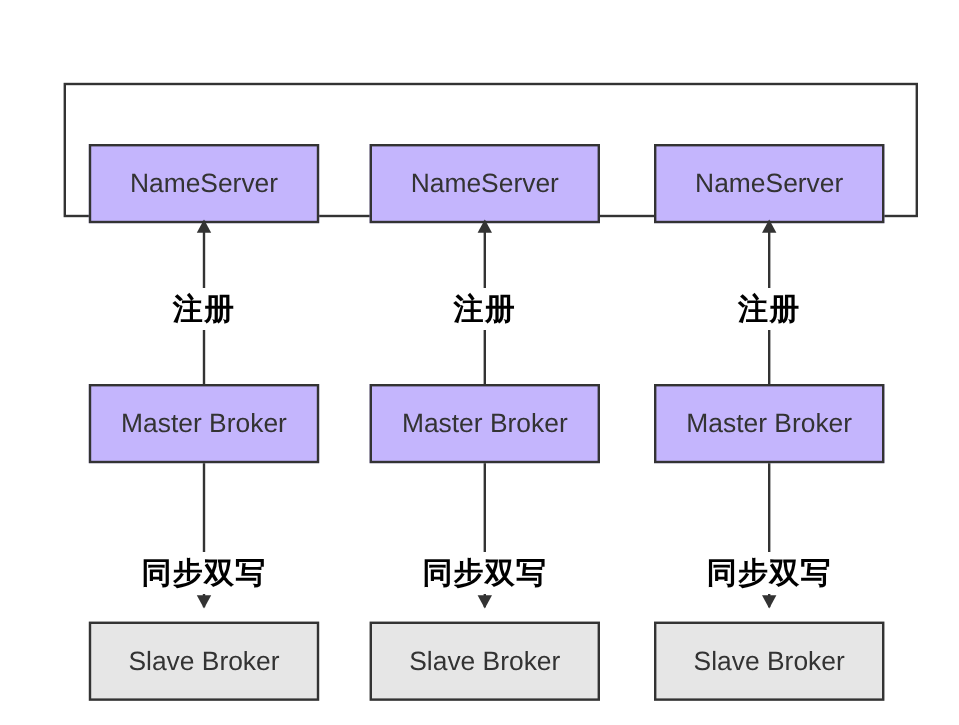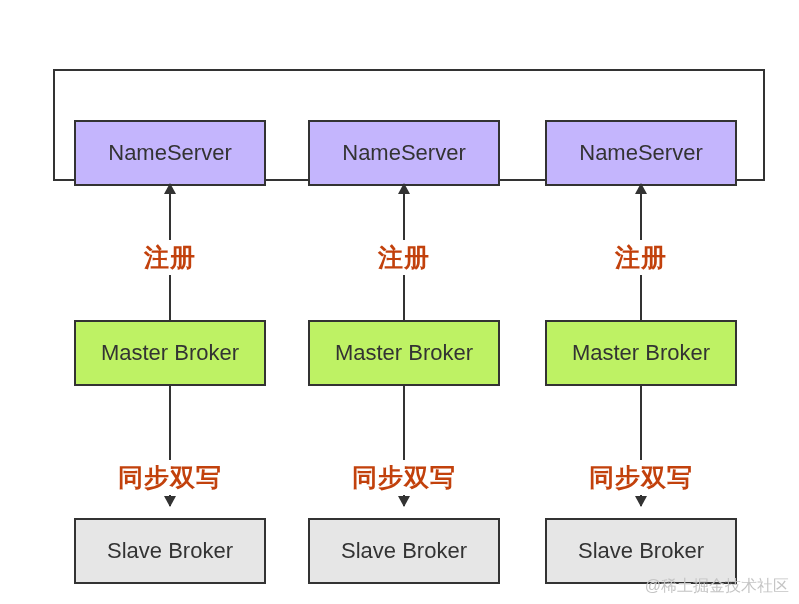--- a/index.html
+++ b/index.html
@@ -39,21 +39,21 @@
     border: 2px solid #333333;
     box-sizing: border-box;
     display: flex;
     align-items: center;
     justify-content: center;
     font-size: 22px;
     color: #333333;
     white-space: nowrap;
   }
   .ns-node    { top: 88px;  background: #c4b5fd; margin-top: 32px; }
-  .master-node{ top: 320px; background: #bef264; }
+  .master-node{ top: 320px; background: #c4b5fd; }
   .slave-node { top: 518px; background: #e6e6e6; }
 
   .col1 .node { left: 74px; }
   .col2 .node { left: 308px; }
   .col3 .node { left: 545px; }
 
   .vline {
     position: absolute;
     width: 2px;
     background: #333333;
@@ -82,21 +82,21 @@
     width: 0; height: 0;
     border-left: 6px solid transparent;
     border-right: 6px solid transparent;
     border-top: 11px solid #333333;
   }
 
   .edge-label {
     position: absolute;
     transform: translateX(-50%);
     background: #ffffff;
-    color: #c2410c;
+    color: #000000;
     font-size: 25px;
     font-weight: bold;
     padding: 1px 5px;
     white-space: nowrap;
     letter-spacing: 1px;
   }
   .col1 .edge-label { left: 170px; }
   .col2 .edge-label { left: 404px; }
   .col3 .edge-label { left: 641px; }
   .register-label { top: 240px; }
@@ -160,15 +160,14 @@
     <div class="node master-node">
       <span>Master Broker</span>
     </div>
     <div class="vline arrow-down"></div>
     <div class="edge-label sync-label">同步双写</div>
     <div class="node slave-node">
       <span>Slave Broker</span>
     </div>
   </div>
 
-  <div class="watermark">@稀土掘金技术社区</div>
 
 </div>
 
 </body></html>

